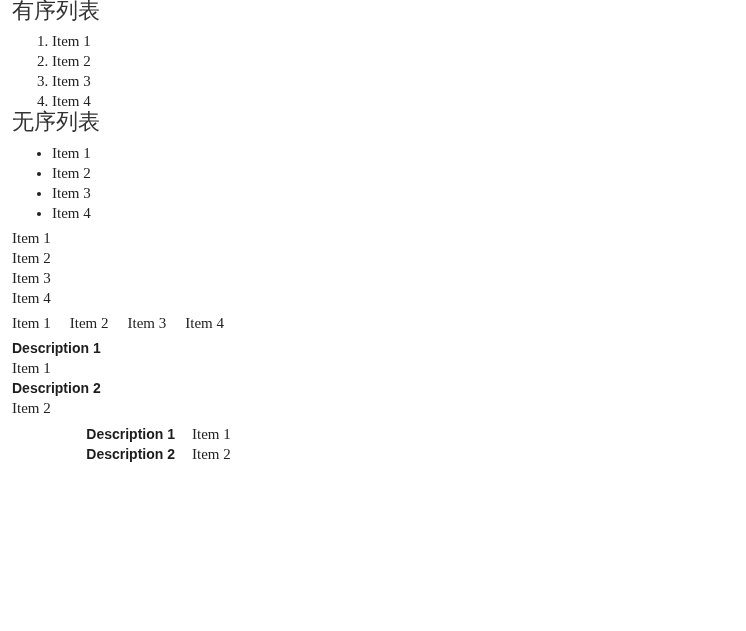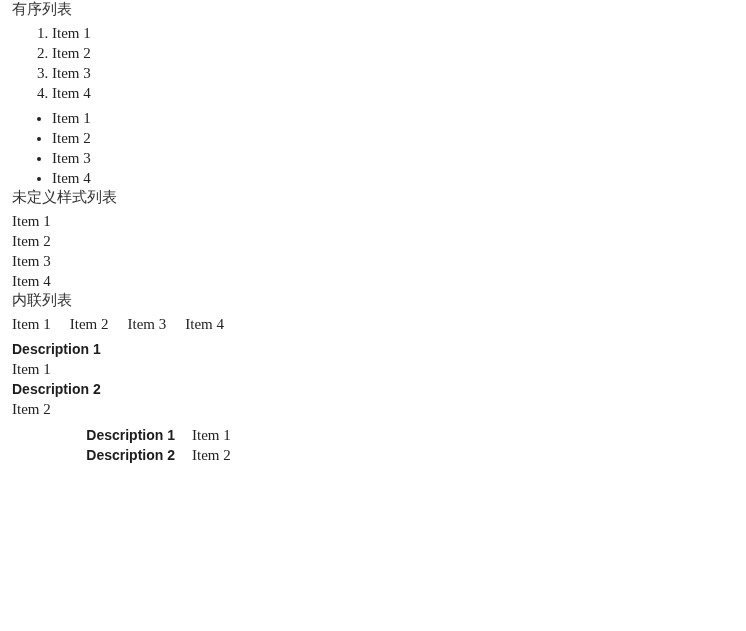--- a/index.html
+++ b/index.html
@@ -20,22 +20,22 @@
   .page {
     position: relative;
     width: 746px;
     height: 631px;
     padding: 0;
   }
   .section {
     padding: 0 12px;
   }
   h2.heading {
-    font-family: Liberation Serif, serif;
-    font-size: 15px;
+    font-family: Liberation Mono, monospace;
+    font-size: 22px;
     font-weight: 400;
     line-height: 1.2;
     color: #333333;
     margin: 0;
     padding: 0;
   }
   .h-ordered   { margin: 6px 0 0 0; }
   .h-unordered { margin: 16px 0 0 0; }
   .h-unstyled  { margin: 16px 0 0 0; }
   .h-inline    { margin: 16px 0 0 0; }
@@ -136,40 +136,39 @@
     <h2 class="heading h-ordered">有序列表</h2>
     <ol class="ordered-list">
       <li>Item 1</li>
       <li>Item 2</li>
       <li>Item 3</li>
       <li>Item 4</li>
     </ol>
   </div>
 
   <div class="section">
+    <h2 class="heading h-unordered">无序列表</h2>
     <ul class="unordered-list">
       <li>Item 1</li>
       <li>Item 2</li>
       <li>Item 3</li>
       <li>Item 4</li>
     </ul>
   </div>
 
   <div class="section">
-    <h2 class="heading h-unstyled">未定义样式列表</h2>
     <ul class="unstyled-list">
       <li>Item 1</li>
       <li>Item 2</li>
       <li>Item 3</li>
       <li>Item 4</li>
     </ul>
   </div>
 
   <div class="section">
-    <h2 class="heading h-inline">内联列表</h2>
     <ul class="inline-list">
       <li>Item 1</li>
       <li>Item 2</li>
       <li>Item 3</li>
       <li>Item 4</li>
     </ul>
   </div>
 
   <div class="section">
     <dl class="def-list">

